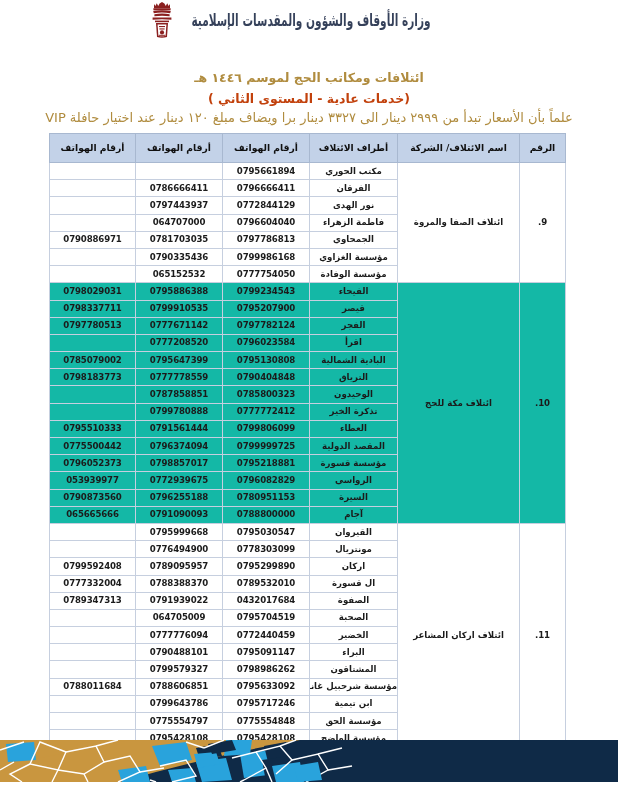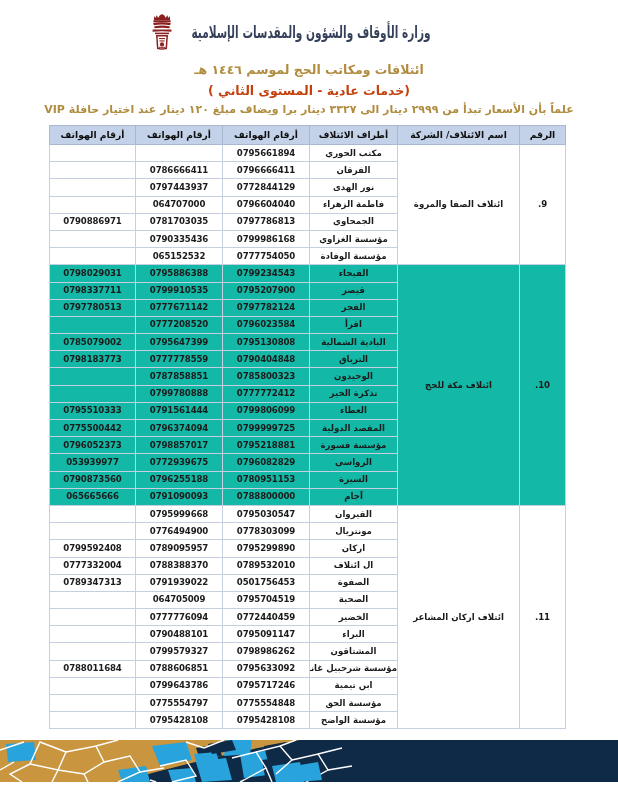--- a/index.html
+++ b/index.html
@@ -15,22 +15,21 @@
     font-family: "DejaVu Sans", "Liberation Sans", sans-serif;
     overflow: hidden;
   }
 
   
   .logo-band {
     width: 100%;
     height: 52px;
     display: flex;
     justify-content: center;
-    align-items: flex-end;
-    padding-top: 6px;
+    align-items: flex-start;
   }
   .logo-wrap {
     display: flex;
     flex-direction: row-reverse;
     align-items: center;
     gap: 6px;
     margin-right: 28px;
   }
   .crown {
     width: 26px;
@@ -46,40 +45,40 @@
     letter-spacing: -0.5px;
     transform: scaleY(1.45) scaleX(0.92);
     transform-origin: center;
     white-space: nowrap;
     opacity: 0.88;
   }
 
   
   .titles {
     text-align: center;
-    margin-top: 8px;
+    margin-top: 16px;
   }
   .title-main {
     color: #b08c3f;
     font-size: 12.5px;
     font-weight: 700;
     line-height: 20px;
     white-space: nowrap;
   }
   .title-sub {
     color: #c2410c;
     font-size: 12.5px;
     font-weight: 700;
     line-height: 21px;
     white-space: nowrap;
   }
   .note-line {
     color: #b08c3f;
-    font-size: 11px;
-    font-weight: 700;
+    font-size: 13px;
+    font-weight: 400;
     line-height: 18px;
     white-space: nowrap;
   }
 
   
   .table-wrap {
     margin: 6px 52px 0 50px;
   }
   table.grid {
     border-collapse: collapse;
@@ -95,21 +94,21 @@
     font-weight: 700;
     color: #1b1b1b;
     text-align: center;
     vertical-align: middle;
     line-height: 1.05;
     overflow: hidden;
     white-space: nowrap;
   }
   table.grid thead th {
     background: #c3d2e8;
-    height: 19px;
+    height: 29px;
     font-size: 9.2px;
     color: #101010;
     border: 1px solid #a8b8d0;
   }
   col.c-num   { width: 46px; }
   col.c-name  { width: 122px; }
   col.c-party { width: 88px; }
   col.c-ph1   { width: 87px; }
   col.c-ph2   { width: 87px; }
   col.c-ph3   { width: 86px; }
@@ -339,28 +338,28 @@
           <td class="phone">0776494900</td>
           <td class="phone"></td>
         </tr>
         <tr class="plain">
           <td class="party">اركان</td>
           <td class="phone">0795299890</td>
           <td class="phone">0789095957</td>
           <td class="phone">0799592408</td>
         </tr>
         <tr class="plain">
-          <td class="party">ال ائتلاف</td>
+          <td class="party">ال قسورة</td>
           <td class="phone">0789532010</td>
           <td class="phone">0788388370</td>
           <td class="phone">0777332004</td>
         </tr>
         <tr class="plain">
           <td class="party">الصفوة</td>
-          <td class="phone">0501756453</td>
+          <td class="phone">0432017684</td>
           <td class="phone">0791939022</td>
           <td class="phone">0789347313</td>
         </tr>
         <tr class="plain">
           <td class="party">الصحبة</td>
           <td class="phone">0795704519</td>
           <td class="phone">064705009</td>
           <td class="phone"></td>
         </tr>
         <tr class="plain">

